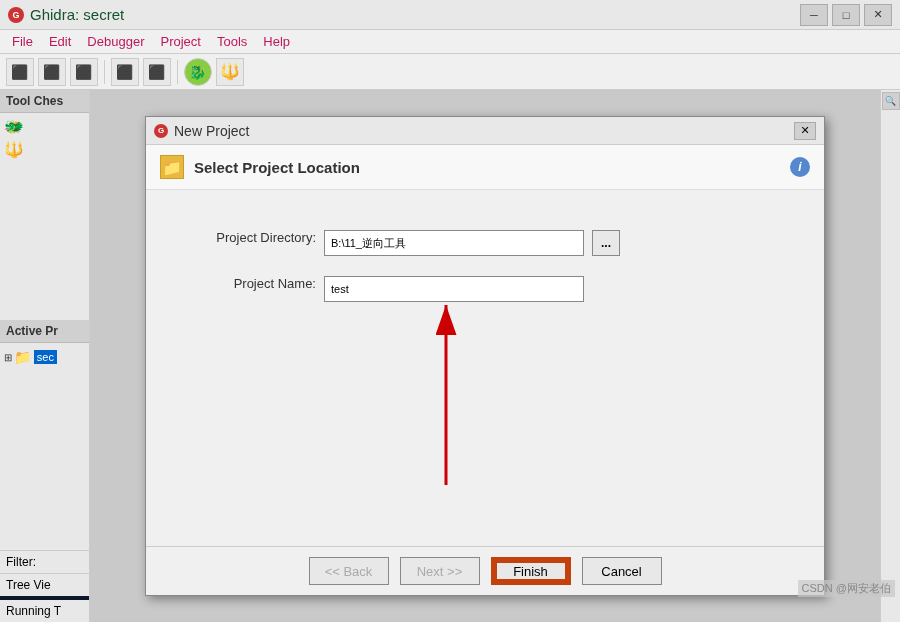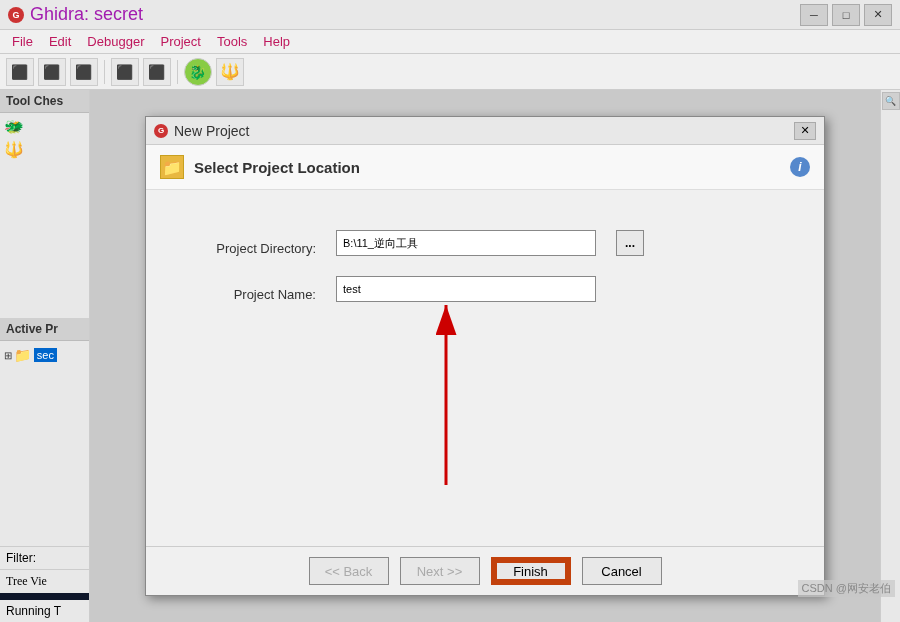--- a/index.html
+++ b/index.html
@@ -38,22 +38,22 @@
       border-radius: 50%;
       display: inline-flex;
       align-items: center;
       justify-content: center;
       color: white;
       font-size: 9px;
       font-weight: bold;
     }
     .title-bar-text {
       flex: 1;
-      font-size: 18px;
-      color: #a21caf;
+      font-size: 15px;
+      color: #14532d;
     }
     .title-bar-controls {
       display: flex;
       gap: 4px;
     }
     .title-bar-btn {
       width: 28px;
       height: 22px;
       background: #d0d0d0;
       border: 1px solid #aaa;
@@ -155,22 +155,21 @@
 
     .filter-bar {
       padding: 4px 6px;
       border-top: 1px solid #ccc;
       border-bottom: 1px solid #ccc;
       font-size: 12px;
     }
     .tree-view-bar {
       padding: 4px 6px;
       font-size: 12px;
-      border-bottom: 7px solid #0f172a;
-      font-family: Liberation Serif, serif;
+      border-bottom: 4px solid #0f172a;
     }
     .running-bar {
       padding: 4px 6px;
       font-size: 12px;
     }
 
     
     .right-panel {
       width: 20px;
       background: #e8e8e8;
@@ -304,22 +303,22 @@
       padding: 40px 20px 20px 20px;
       display: flex;
       flex-direction: column;
       gap: 20px;
       position: relative;
     }
 
     
     .form-row {
       display: flex;
-      align-items: flex-end;
-      gap: 20px;
+      align-items: flex-start;
+      gap: 8px;
     }
     .form-label {
       text-align: right;
       min-width: 150px;
       font-size: 13px;
       color: #333;
     }
     .form-input {
       flex: 1;
       height: 26px;

